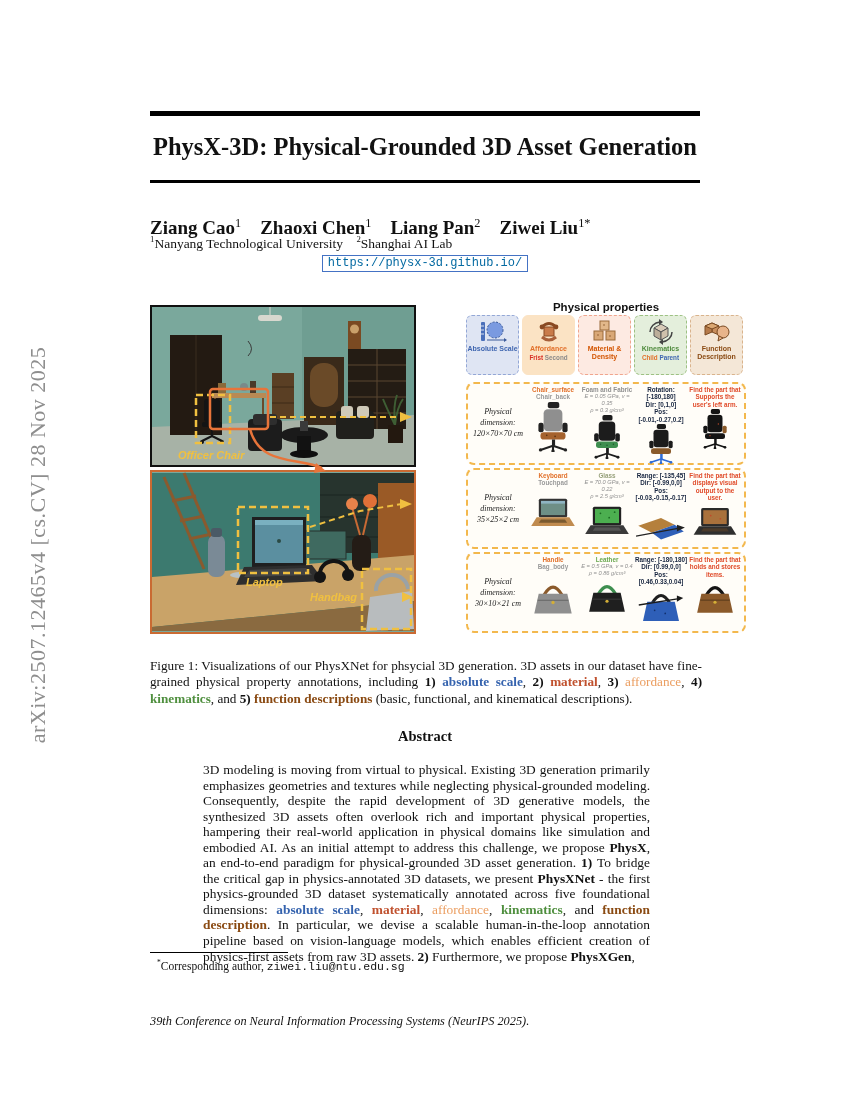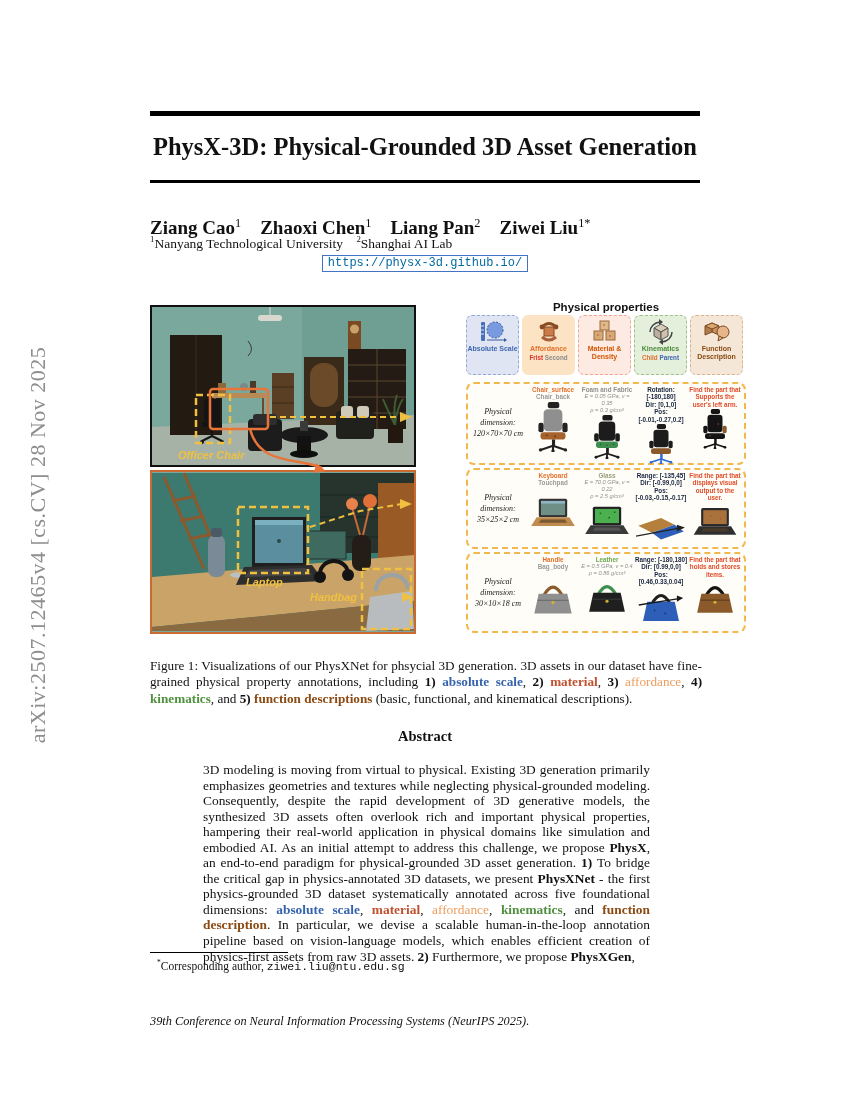--- a/index.html
+++ b/index.html
@@ -474,21 +474,21 @@
               </svg>
           </div>
         </div>
       </div>
     </div>
 
     <div class="prow">
       <div class="pdim">
         <div>Physical</div>
           <div>dimension:</div>
-          <div>30×10×18 cm</div>
+          <div>30×10×21 cm</div>
       </div>
       <div class="pitems">
         <div class="pitem">
           <div class="cl" style="color: rgb(226, 112, 42);">Handle</div>
           <div class="cl" style="color: rgb(154, 154, 154);">Bag_body</div>
           <div class="pimg">
             <svg width="44" height="40" viewBox="0 0 40 34" style="margin-top:5px">
                 <path d="M12,15 Q20,1 28,15" fill="none" stroke="#8b5a2b" stroke-width="3"></path>
                 <polygon points="7,14 33,14 37,32 3,32" fill="#8f8f8f"></polygon>
                 <line x1="6" y1="20" x2="34" y2="20" stroke="#6a6a6a"></line>

